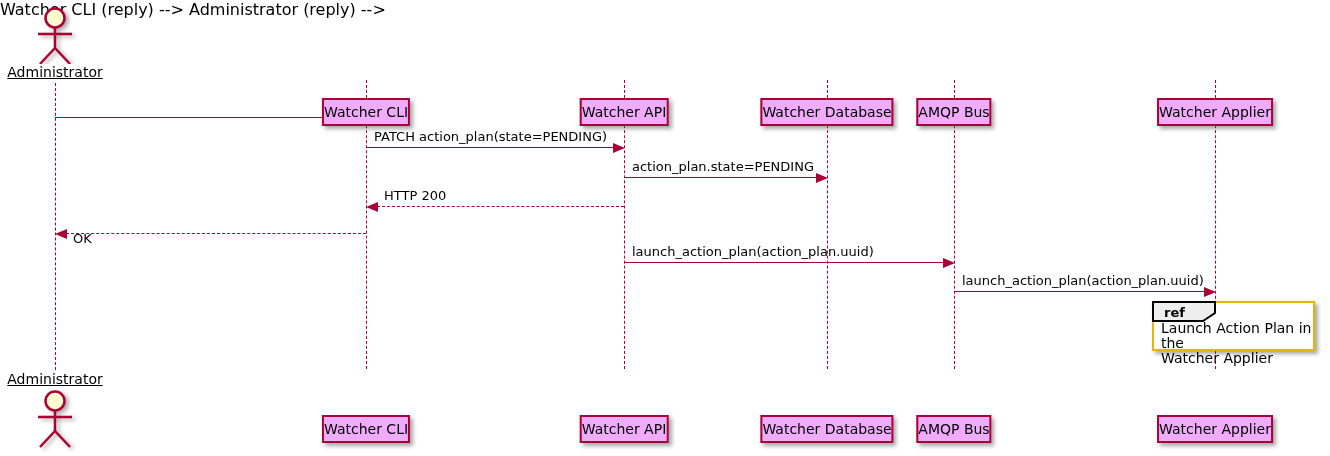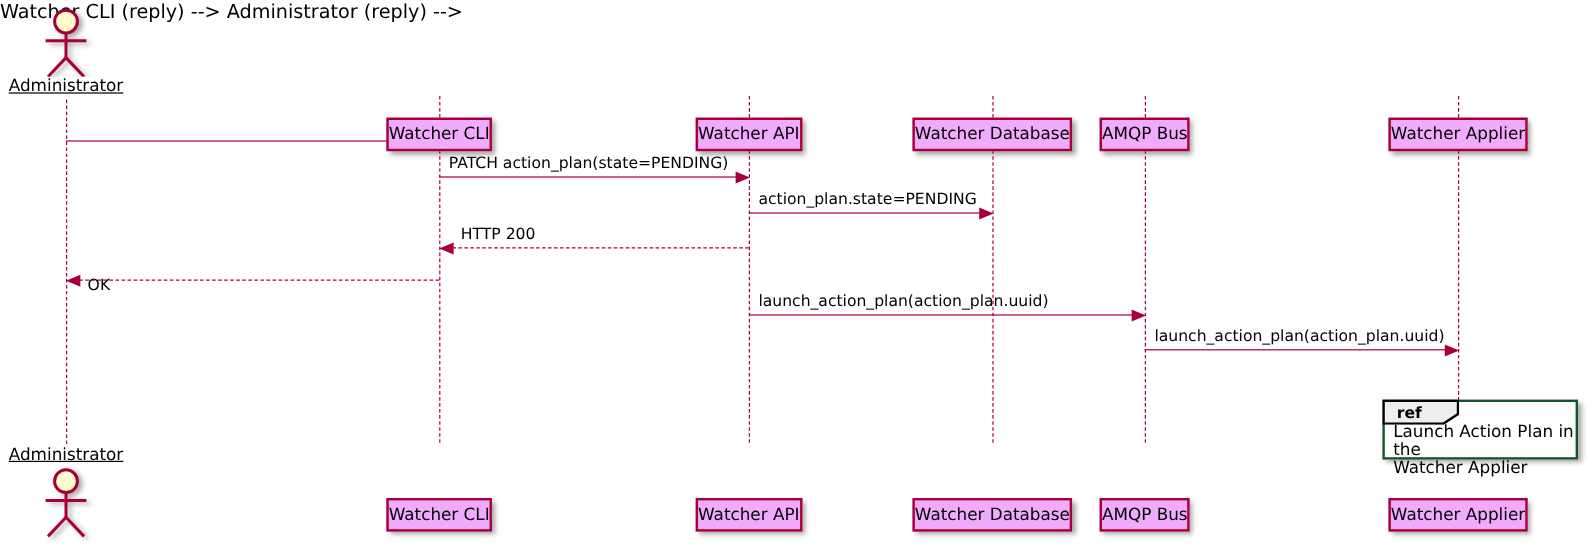--- a/index.html
+++ b/index.html
@@ -33,22 +33,22 @@
   }
   .msg-line{position:absolute;height:0;z-index:1;}
   .msg-line.solid{border-top:1px solid #A80036;}
   .msg-line.dashed{border-top:1px dashed #A80036;}
   .ah{position:absolute;width:0;height:0;z-index:2;}
   .ah.right{border-left:12px solid #A80036;border-top:5px solid transparent;border-bottom:5px solid transparent;}
   .ah.left{border-right:12px solid #A80036;border-top:5px solid transparent;border-bottom:5px solid transparent;}
   
   .refbox{
     position:absolute;left:1152px;top:301px;width:163px;height:50px;
-    background:#ffffff;border:2px solid #14532d;
-    box-shadow:3px 3px 4px rgba(64,64,64,0.45);z-index:4;box-sizing:border-box;margin-top:32px;
+    background:#ffffff;border:2px solid #eab308;
+    box-shadow:3px 3px 4px rgba(64,64,64,0.45);z-index:4;box-sizing:border-box;
   }
   .ref-header{position:absolute;left:-2px;top:-2px;width:64px;height:21px;}
   .ref-keyword{
     position:absolute;left:10px;top:0px;font-size:13px;font-weight:bold;line-height:19px;
   }
   .ref-body{position:absolute;left:7px;top:18px;font-size:14px;line-height:15px;}
 </style>
 </head>
 <body>
 

